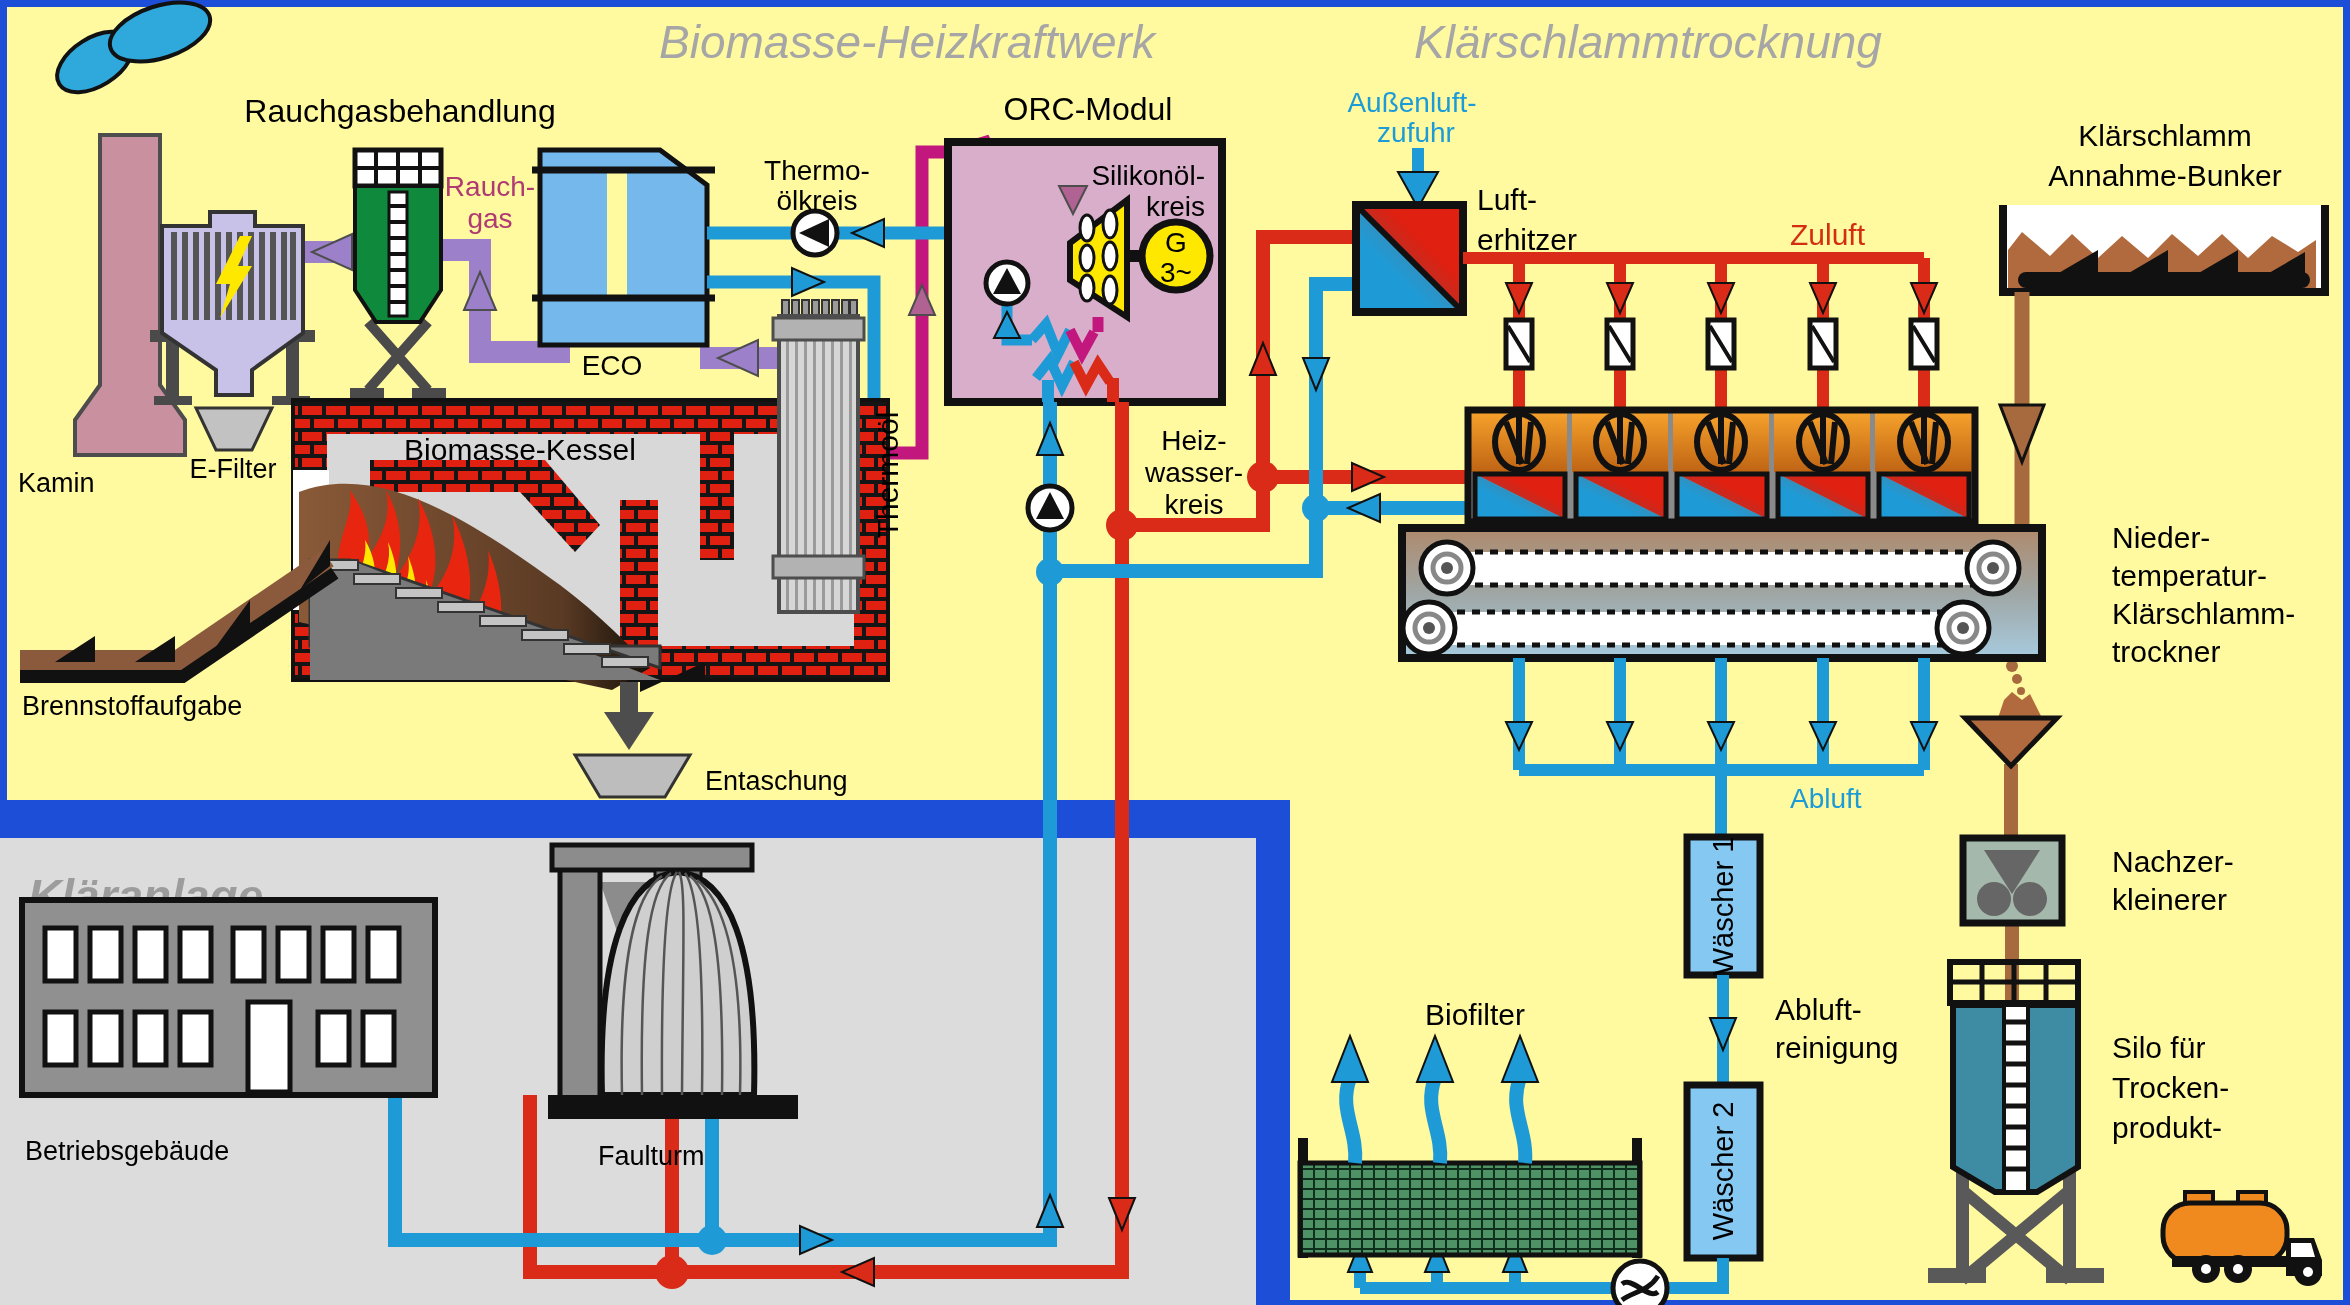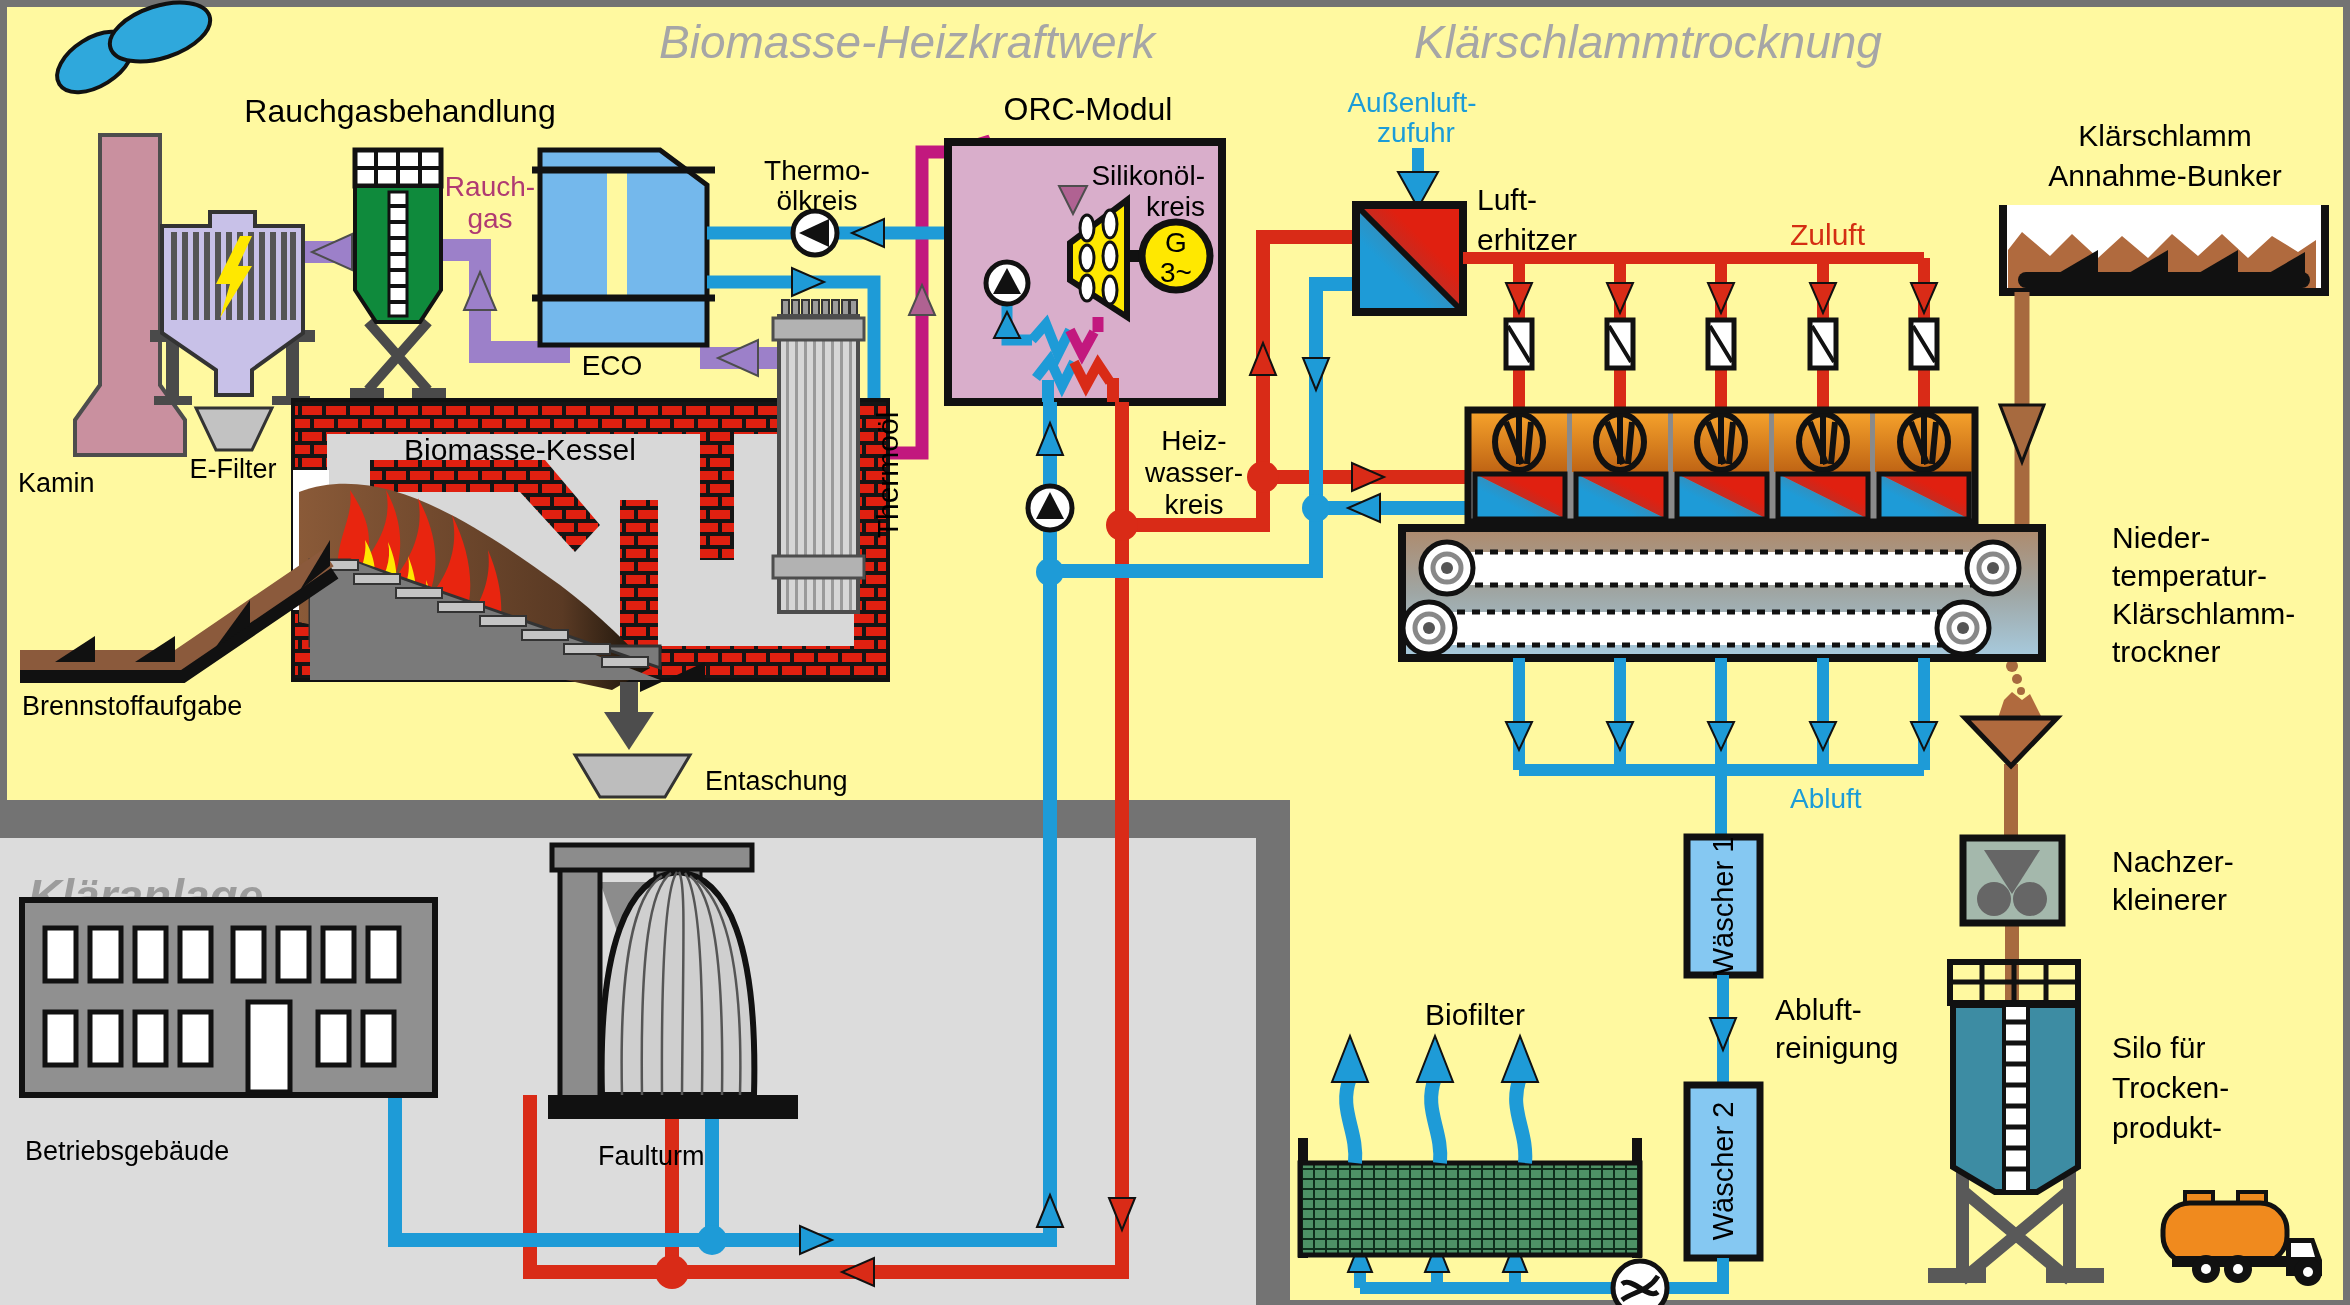--- a/index.html
+++ b/index.html
@@ -1,16 +1,16 @@
 <!DOCTYPE html>
 <html><head>
 <meta charset="utf-8">
 <style>
   html,body{margin:0;padding:0;background:#fff;}
-  #stage{position:relative;width:2350px;height:1305px;background:#737373;overflow:hidden;}
+  #stage{position:relative;width:2350px;height:1305px;background:#1d4ed8;overflow:hidden;}
   svg{position:absolute;left:0;top:0;}
   svg text{font-family:"Liberation Sans","DejaVu Sans",sans-serif;fill:#000;}
   .title{font-size:46px;font-style:italic;fill:#A6A6A6;}
   .title2{font-size:46px;font-style:italic;font-weight:bold;fill:#9C9C9C;}
   .h1{font-size:32px;}
   .lab{font-size:28px;}
   .lab27{font-size:27px;}
   .lab30{font-size:30px;}
   .mid{text-anchor:middle;}
   .cyan{fill:#1B9CD8;}

